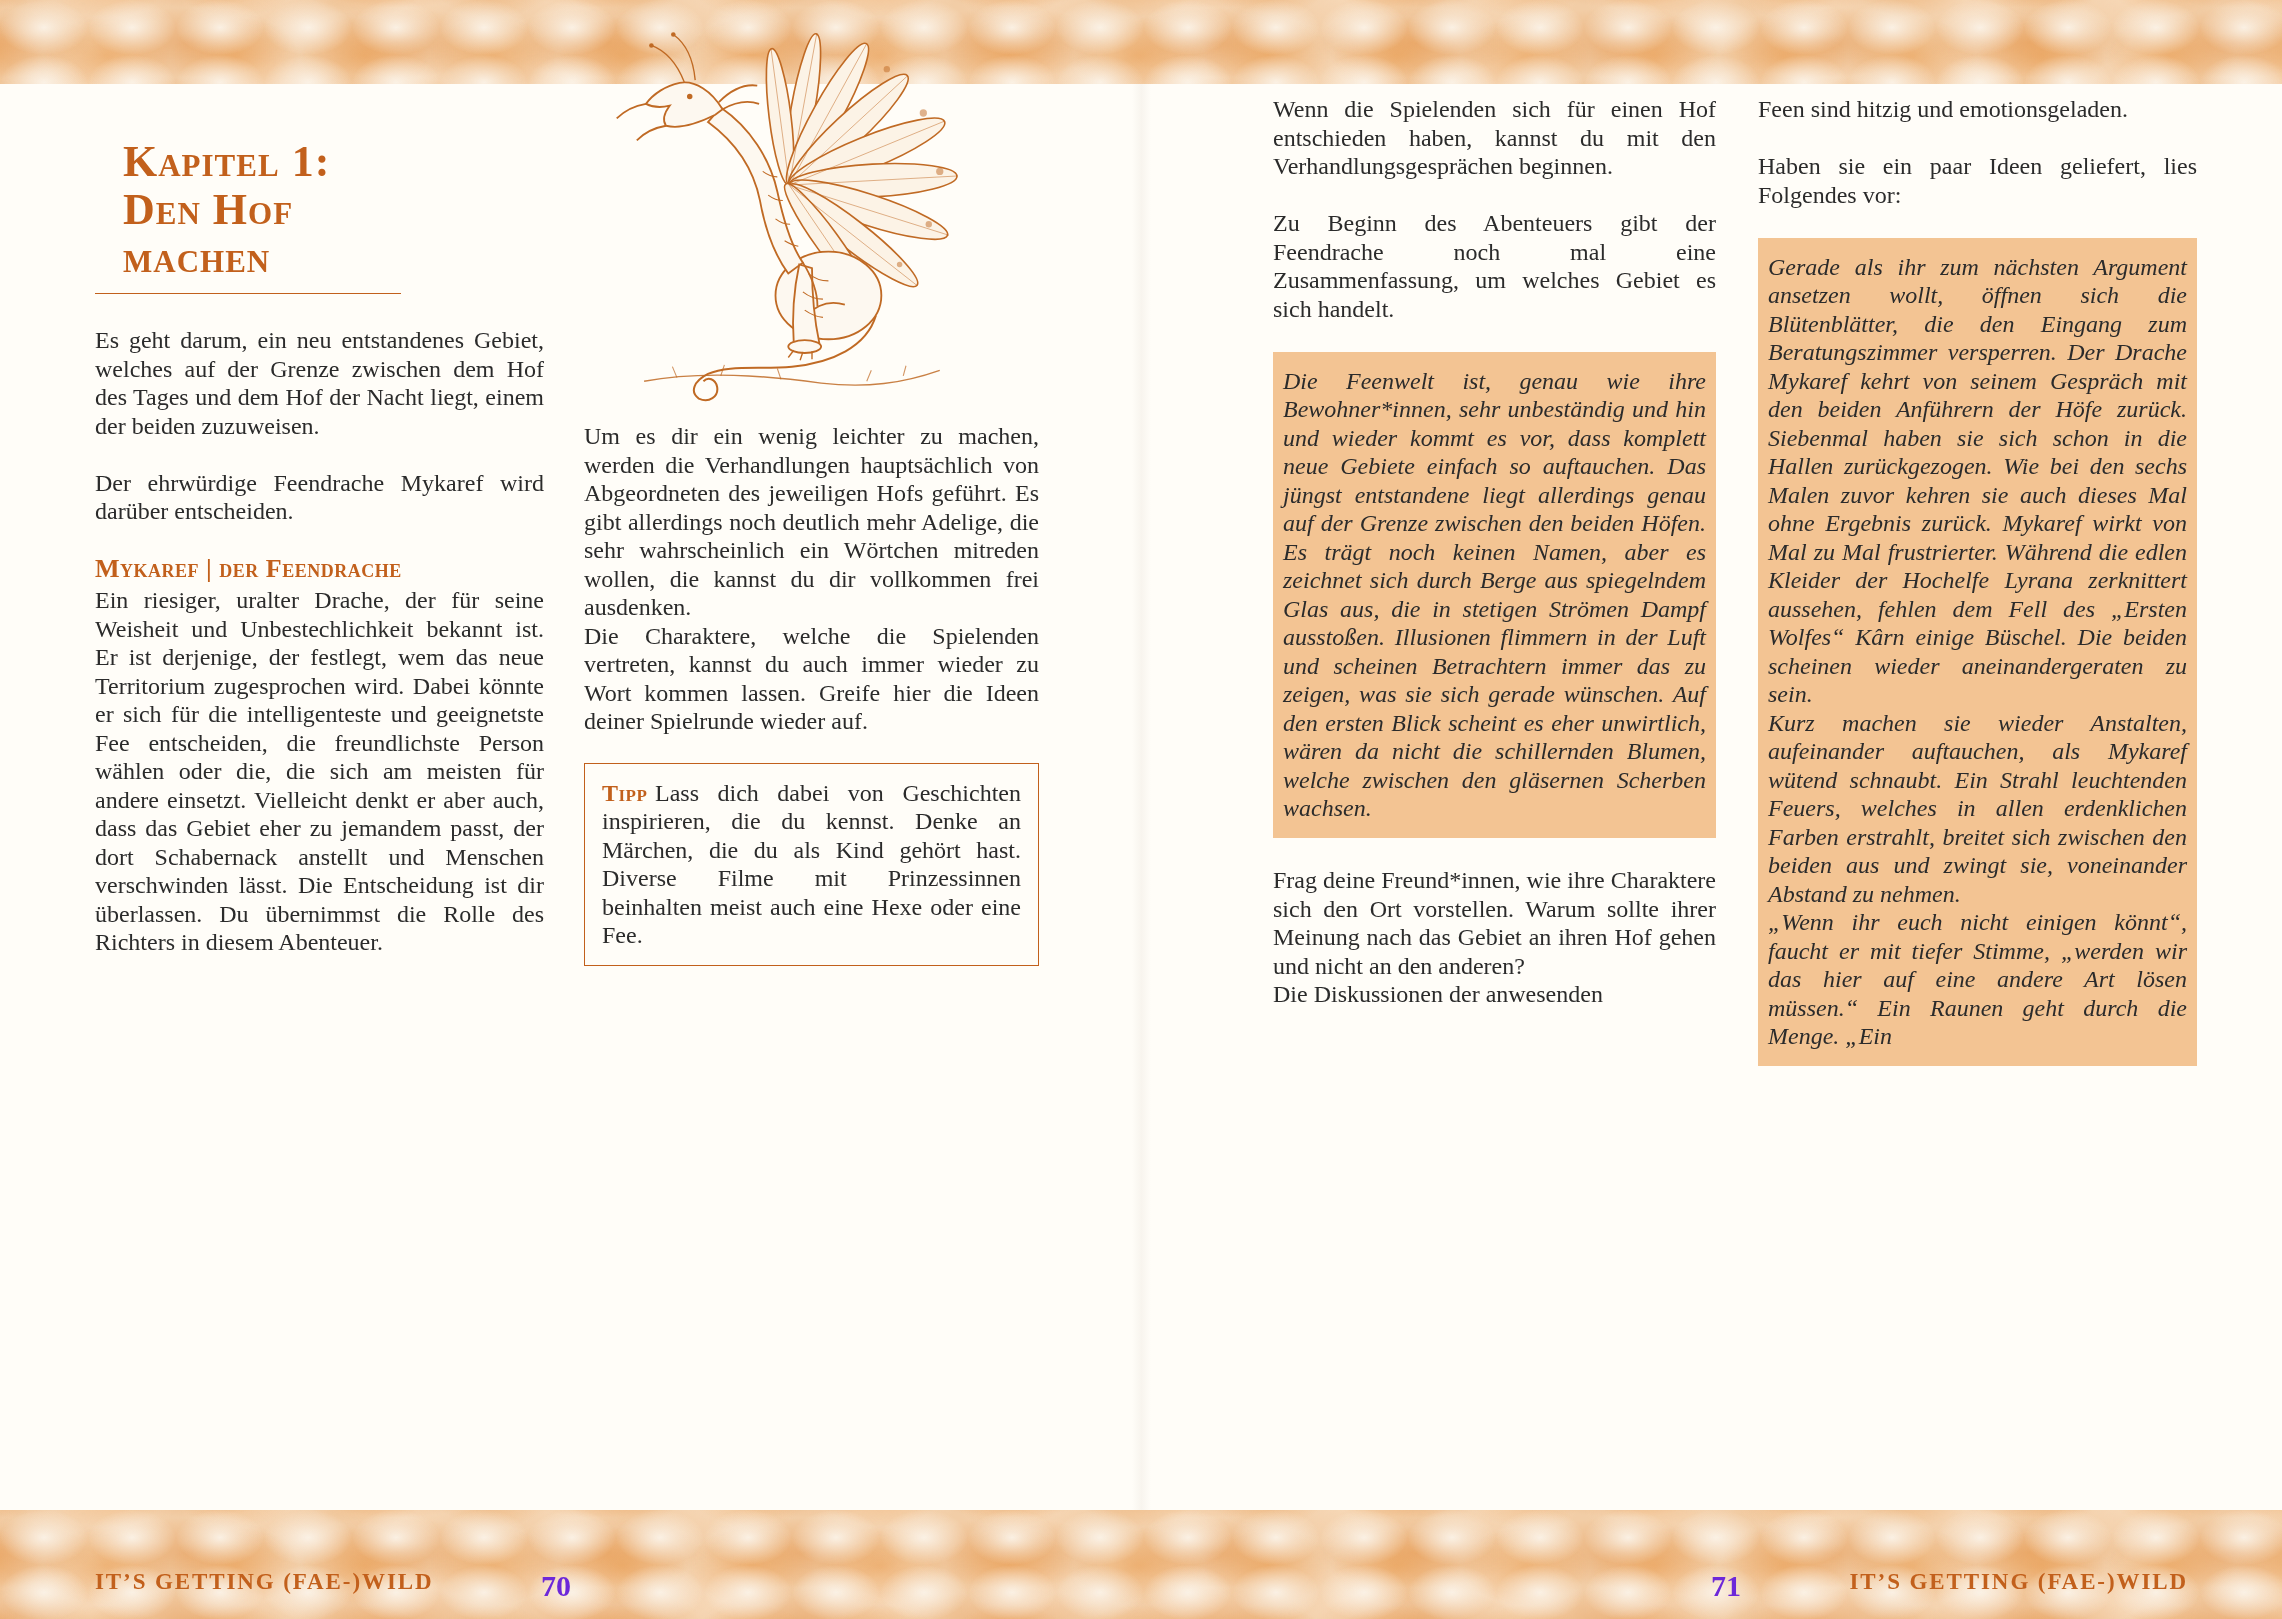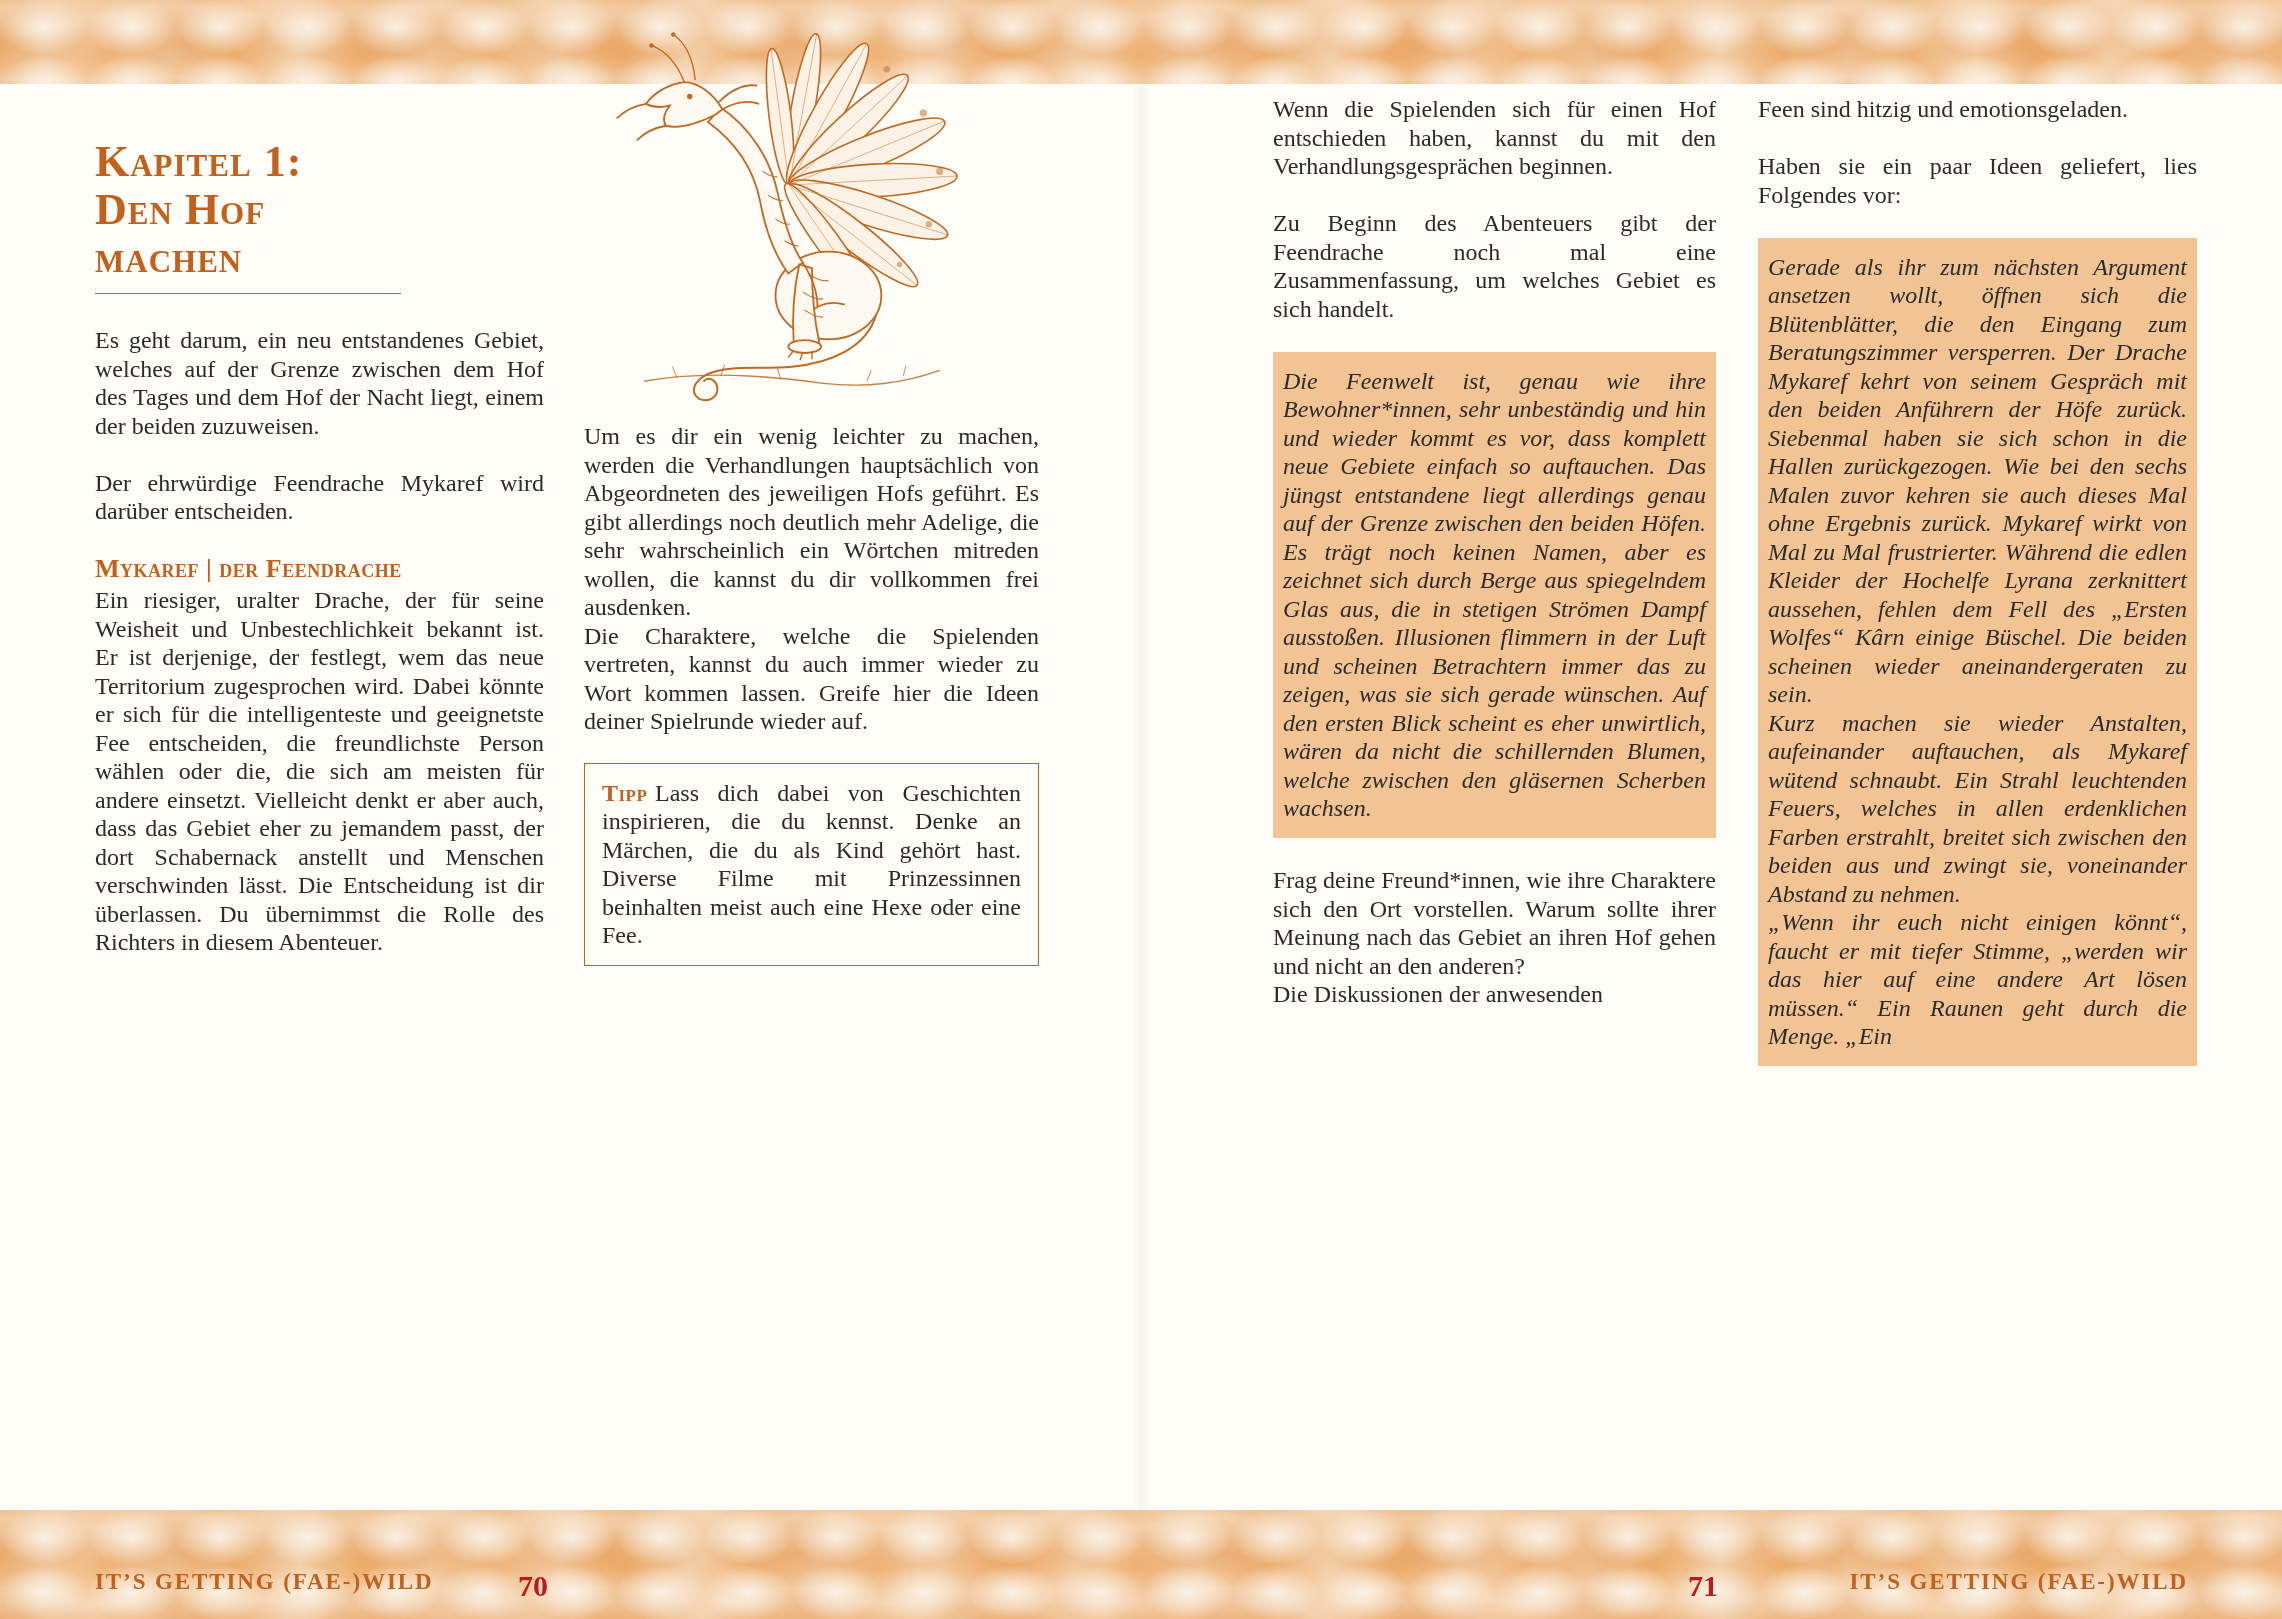--- a/index.html
+++ b/index.html
@@ -36,21 +36,21 @@
 
   p { margin:0; }
   .sp { margin-bottom:28.5px; }
 
   .chapter-title {
     margin:0 0 32px; padding:0 0 11.4px; width:306px;
     border-bottom:1.9px solid #c2601c;
     color:#c2601c; font-variant:small-caps; font-weight:bold;
     font-size:44px; line-height:48px; letter-spacing:1px; text-align:left;
   }
-  .chapter-title span { display:block; }
+  .chapter-title span { display:block;margin-left:28px; }
 
   .subhead {
     margin:0 0 1.9px; color:#c2601c; font-variant:small-caps; font-weight:bold;
     font-size:26px; line-height:30px; letter-spacing:0.5px; text-align:left;font-family:Liberation Serif, serif;
   }
 
   .tip-box {
     border:1.9px solid #c2601c; background:#fffdf8;
     padding:15px 17px; margin-top:27px;
   }
@@ -69,22 +69,22 @@
   .illustration-wrap svg { display:block; margin:0 auto; }
 
   .brand {
     position:absolute; bottom:25px; z-index:3;
     color:#c2601c; font-weight:bold; font-size:23px; letter-spacing:1.9px;
     font-family:"Liberation Serif","DejaVu Serif",serif;
   }
   .brand-left  { left:95px; }
   .brand-right { right:95px; }
   .pagenum {
-    position:absolute; bottom:17px; z-index:3; width:76px; 
-    color:#b91c1c; font-weight:bold; font-size:30px;
+    position:absolute; bottom:17px; z-index:3; width:76px; text-align:center;
+    color:#6d28d9; font-weight:bold; font-size:30px;
   }
   .pagenum-left  { left:518px; }
   .pagenum-right { left:1688px; }
 </style>
 </head>
 <body>
 
 <div class="spread">
 
   <div class="band band-top"></div>

